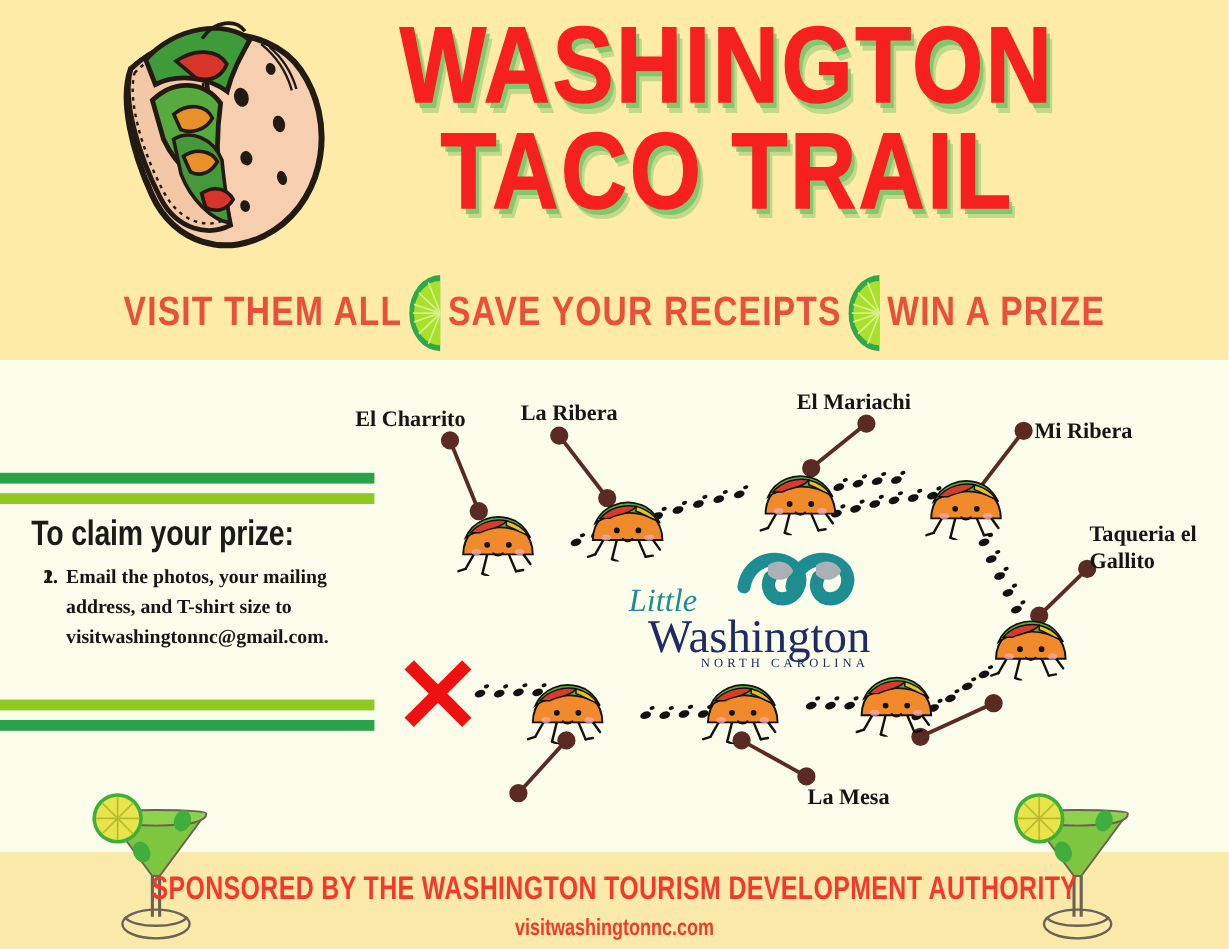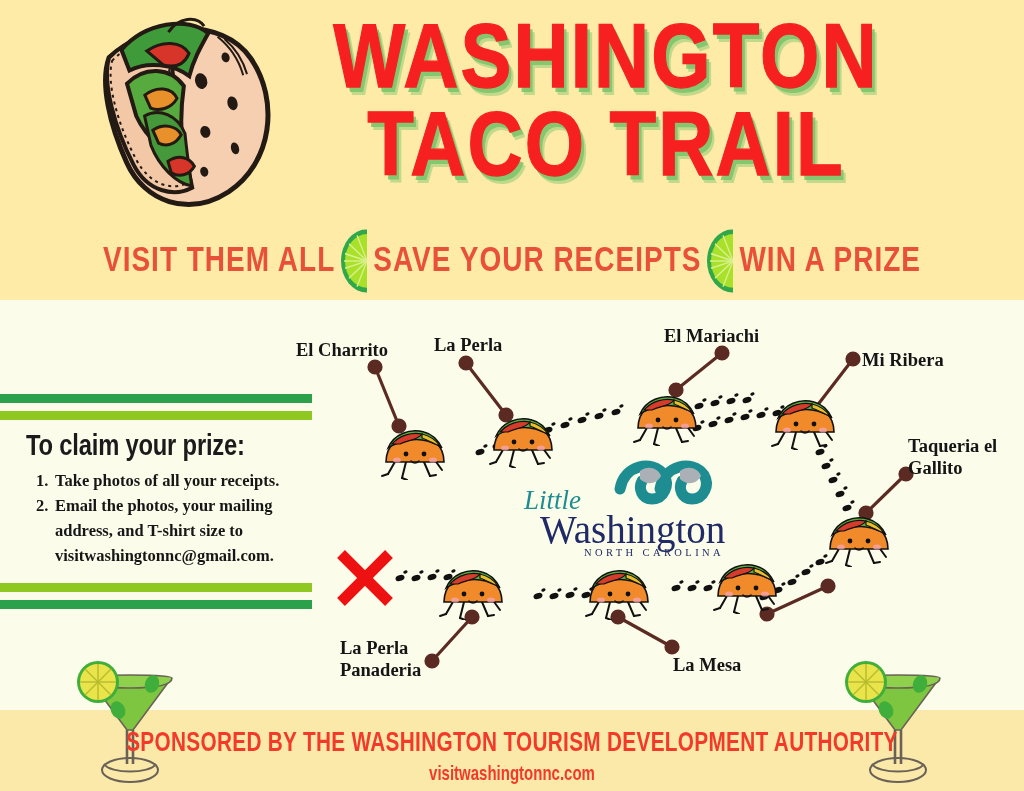--- a/index.html
+++ b/index.html
@@ -197,21 +197,20 @@
 
   <div class="bar bar-a bar-dark"></div>
   <div class="bar bar-b bar-light"></div>
   <div class="bar bar-c bar-light"></div>
   <div class="bar bar-d bar-dark"></div>
 
   <div class="claim-title">To claim your prize:</div>
   <ol class="claim-list">
     <li>
       <span class="num">1.</span>
-      <span>Take photos of all your receipts.</span>
     </li>
     <li>
       <span class="num">2.</span>
       <span>Email the photos, your mailing address, and T-shirt size to visitwashingtonnc@gmail.com.</span>
     </li>
   </ol>
 
   <div class="map">
 
     <svg class="overlay" viewBox="0 0 1024 410">
@@ -496,26 +495,25 @@
       <path d="M44 16 C52 18 58 22 62 28 C56 26 50 22 44 20 Z" fill="#e9c02a" stroke="#111" stroke-width="1.2"></path>
       <circle cx="28" cy="36" r="2.4" fill="#111"></circle>
           <circle cx="46" cy="36" r="2.4" fill="#111"></circle>
       <ellipse cx="19" cy="42" rx="4" ry="2.6" fill="#f7a6b4" opacity=".75"></ellipse>
       <ellipse cx="55" cy="42" rx="4" ry="2.6" fill="#f7a6b4" opacity=".75"></ellipse>
       <path d="M33 43 Q37 47 41 43" stroke="#111" stroke-width="1.6" fill="none" stroke-linecap="round"></path>
     </g>
       </svg>
 
     <div class="stop-label" style="left:296px; top:40px;">El Charrito</div>
-    <div class="stop-label" style="left:434px; top:35px;">La Perla</div>
+    <div class="stop-label" style="left:434px; top:35px;">La Ribera</div>
     <div class="stop-label" style="left:664px; top:26px;">El Mariachi</div>
     <div class="stop-label" style="left:862px; top:50px;">Mi Ribera</div>
     <div class="stop-label center" style="left:908px; top:136px; width:110px; white-space:normal;">Taqueria el Gallito</div>
     <div class="stop-label" style="left:673px; top:355px;">La Mesa</div>
-    <div class="stop-label center" style="left:340px; top:338px; width:110px; white-space:normal;">La Perla Panaderia</div>
   </div>
 
   <svg class="xmark" viewBox="0 0 60 58">
     <path d="M6 4 L54 52" stroke="#ee1111" stroke-width="11" stroke-linecap="butt"></path>
     <path d="M54 4 L6 52" stroke="#ee1111" stroke-width="11" stroke-linecap="butt"></path>
   </svg>
 
   <svg class="wlogo" viewBox="0 0 220 105">
     <g>
       <path d="M108 34 C112 10 140 4 152 20 C158 30 152 44 140 44 C130 44 126 34 130 26" fill="none" stroke="#1e8d91" stroke-width="11" stroke-linecap="round"></path>

